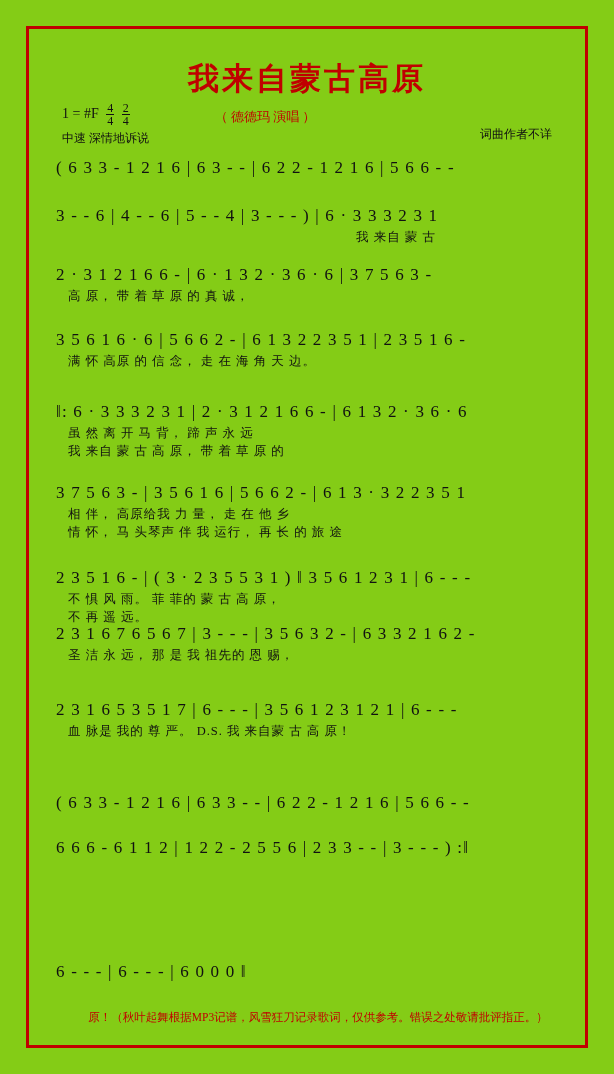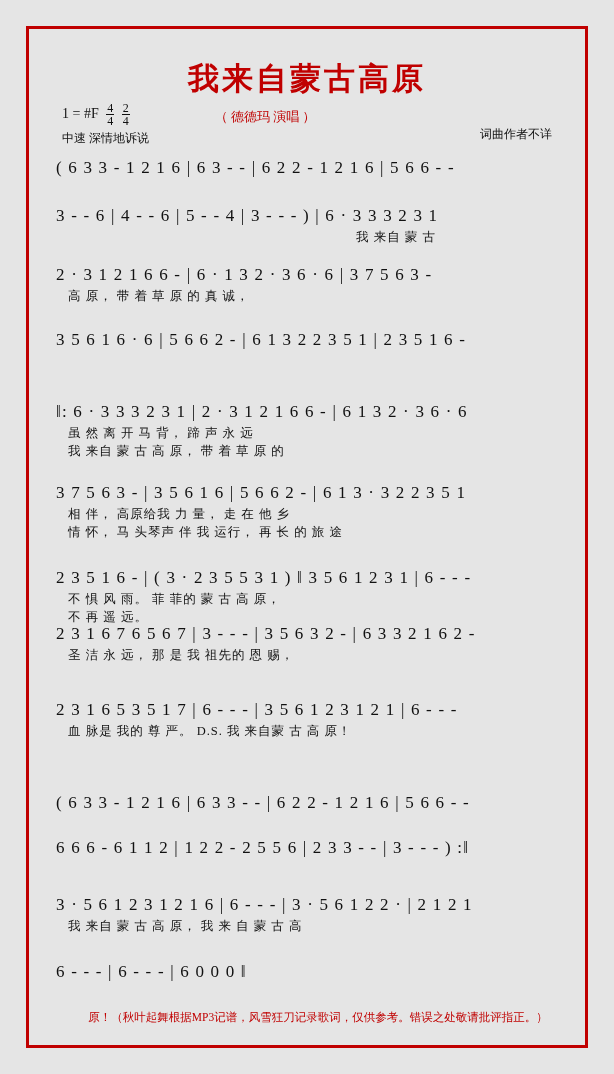--- a/index.html
+++ b/index.html
@@ -13,21 +13,21 @@
     font-family: "Liberation Serif", serif;
     color: #111;
     position: relative;
     overflow: hidden;
   }
   .page {
     position: relative;
     width: 614px;
     height: 1074px;
     box-sizing: border-box;
-    background: #e5e5e5;
+    background: #84cc16;
   }
   
   .frame-left, .frame-right, .frame-top, .frame-bottom {
     position: absolute;
     background: #c00000;
   }
   .frame-left  { left: 26px;  top: 26px; width: 3px; height: 1022px; }
   .frame-right { left: 585px; top: 26px; width: 3px; height: 1022px; }
   .frame-top   { left: 26px;  top: 26px; width: 562px; height: 3px; }
   .frame-bottom{ left: 26px;  top: 1045px; width: 562px; height: 3px; }
@@ -162,20 +162,21 @@
     <span class="lyric" style="padding-left:300px;">我    来自 蒙  古</span>
   </div>
 
   <div class="line" style="top:265px;">
     <span class="notes">2 · 3  1 2 1 6   6 -  | 6 · 1   3  2 · 3  6 · 6 | 3 7 5 6  3 - </span>
     <span class="lyric">高        原，    带    着 草    原 的  真        诚，</span>
   </div>
 
   <div class="line" style="top:330px;">
     <span class="notes">3 5 6 1 6 · 6 | 5 6 6 2 -  | 6 1  3 2 2 3 5 1 | 2 3 5 1 6 -</span>
+    <span class="lyric">满 怀 高原 的   信     念，    走 在 海 角 天    边。</span>
   </div>
 
   <div class="line" style="top:402px;">
     <span class="notes">‖: 6 · 3 3 3 2 3 1 | 2 · 3  1 2 1 6  6 - | 6 1  3  2 · 3  6 · 6</span>
     <span class="lyric">虽  然 离 开 马       背，   蹄  声 永   远</span>
     <span class="lyric second">我  来自 蒙 古 高       原，   带  着 草   原 的</span>
   </div>
 
   <div class="line" style="top:483px;">
     <span class="notes">3 7 5 6 3 - | 3 5 6 1 6 | 5 6 6 2 - | 6 1 3 · 3  2 2 3 5 1</span>
@@ -202,24 +203,20 @@
   <div class="line" style="top:793px;">
     <span class="notes">( 6 3 3 - 1 2 1 6 | 6 3 3 - -  | 6 2 2 - 1 2 1 6 | 5 6 6 - -</span>
     <span class="lyric"></span>
   </div>
 
   <div class="line" style="top:838px;">
     <span class="notes">6 6 6 - 6 1 1 2 | 1 2 2 - 2 5 5 6 | 2 3 3 - - | 3 - - - ) :‖</span>
     <span class="lyric"></span>
   </div>
 
-  <div class="line" style="top:895px;">
-    <span class="notes">3 · 5 6 1 2 3 1 2 1 6 | 6 - - - | 3 · 5 6 1 2 2 ·  | 2 1 2 1</span>
-    <span class="lyric">我  来自 蒙 古 高    原，   我  来 自 蒙  古        高</span>
-  </div>
 
   <div class="line" style="top:962px;">
     <span class="notes">6 - - -  |  6 - - -  |  6  0 0 0 ‖</span>
     <span class="lyric"></span>
   </div>
 
   <div class="footnote">原！（秋叶起舞根据MP3记谱，风雪狂刀记录歌词，仅供参考。错误之处敬请批评指正。）</div>
 
 </div>
 

